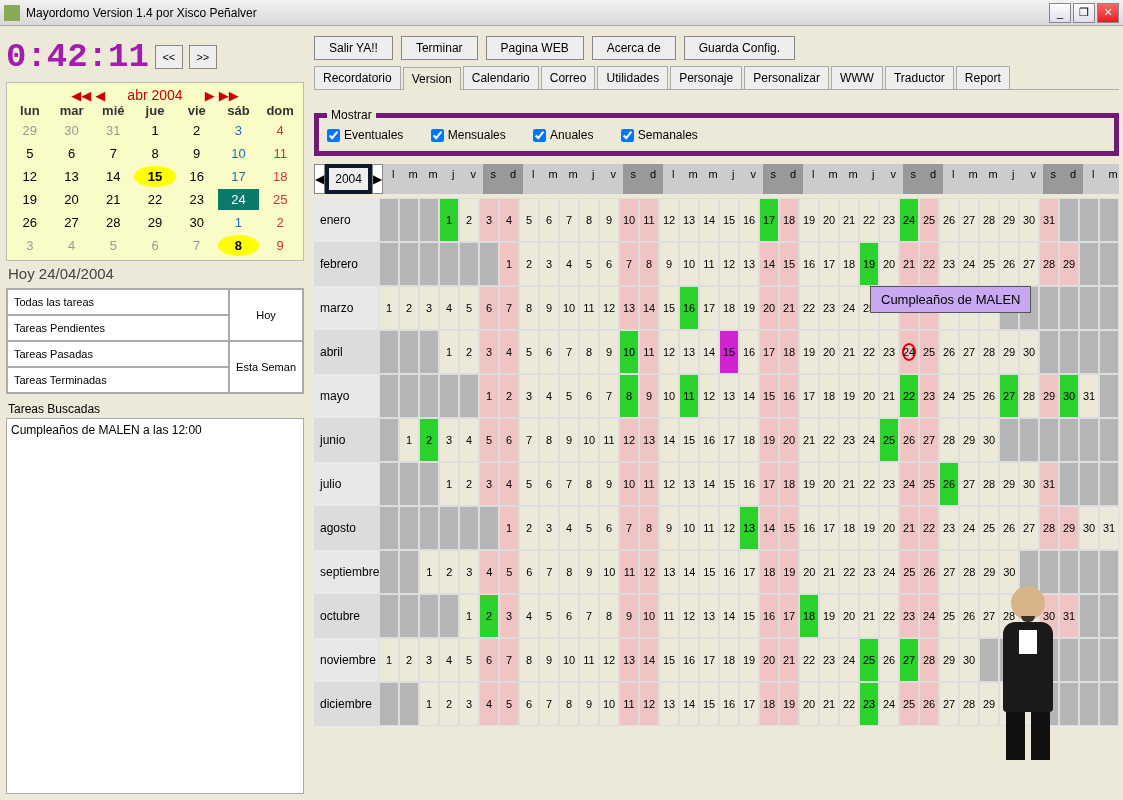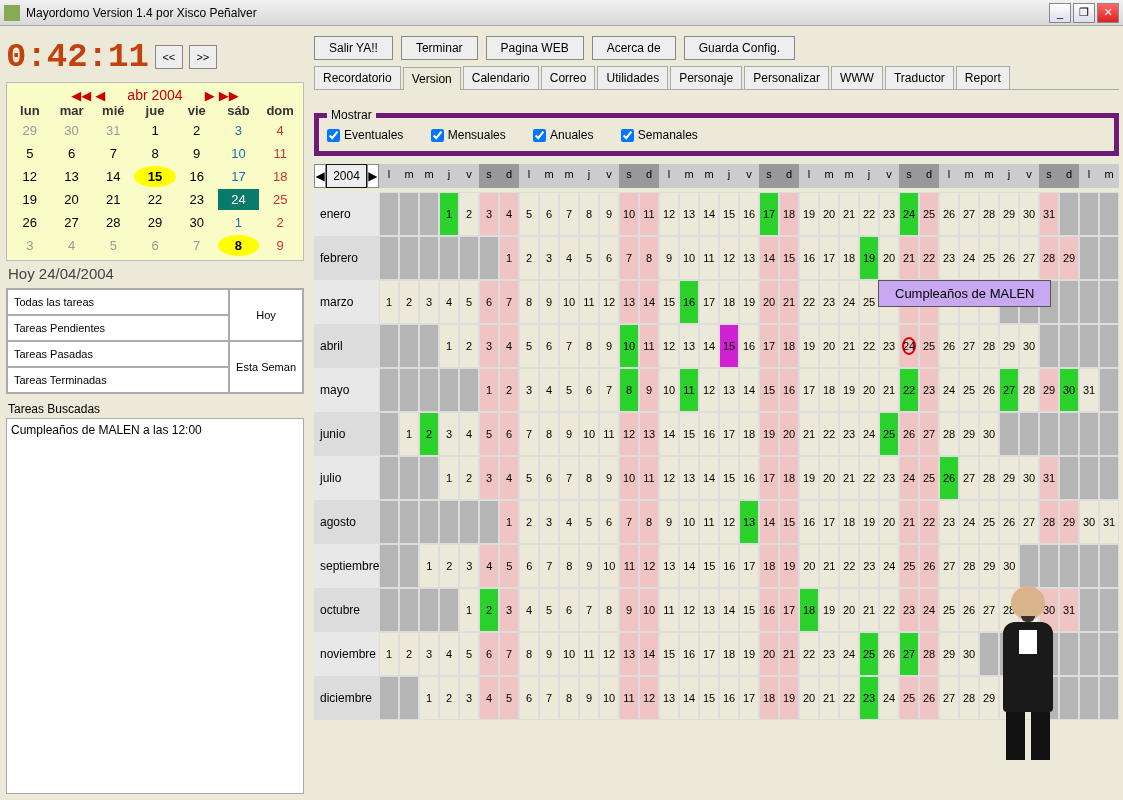--- a/index.html
+++ b/index.html
@@ -7,21 +7,21 @@
 .window { width: 1123px; height: 800px; display: flex; flex-direction: column; gap: 6px; }
 .titlebar { height: 26px; background: linear-gradient(#f1f1f1, #d8d8d8); display: flex; align-items: center; padding: 0 4px; border-bottom: 1px solid #aaa; }
 .titlebar-icon { width: 16px; height: 16px; background: #8a5; margin-right: 6px; }
 .titlebar-text { font-size: 12px; flex: 1; }
 .win-buttons { display: flex; gap: 2px; }
 .win-btn { width: 22px; height: 20px; border: 1px solid #888; background: linear-gradient(#fff,#dde); display: flex; align-items: center; justify-content: center; font-size: 11px; cursor: pointer; }
 .win-btn.close { background: linear-gradient(#f66,#d22); color: #fff; }
 .body { flex: 1; display: flex; }
 .left-panel { width: 310px; padding: 6px; display: flex; flex-direction: column; }
 .clock-row { display: flex; align-items: center; gap: 6px; }
-.clock { font-size: 34px; font-weight: bold; color: #c2410c; font-family: "Courier New", monospace; }
+.clock { font-size: 34px; font-weight: bold; color: #a21caf; font-family: "Courier New", monospace; }
 .nav-btn { width: 28px; height: 24px; border: 1px solid #888; background: #eee; font-size: 11px; cursor: pointer; }
 .mini-cal { margin-top: 6px; background: #fafcc8; border: 1px solid #bbb; padding: 4px 2px; }
 .cal-header { display: flex; align-items: center; justify-content: center; gap: 4px; color: #c00; font-size: 14px; }
 .cal-header .arrow { color: #c00; cursor: pointer; font-size: 13px; }
 .cal-grid { display: grid; grid-template-columns: repeat(7, 1fr); text-align: center; font-size: 13px; gap: 2px 0; }
 .dow { color: #333; font-weight: bold; }
 .day { padding: 3px 0; }
 .day.gray { color: #999; }
 .day.blue { color: #1b6fb8; }
 .day.red { color: #c33; }
@@ -37,35 +37,35 @@
 .top-btns { display: flex; gap: 8px; margin-bottom: 6px; }
 .top-btn { border: 1px solid #888; background: #eee; padding: 4px 14px; font-size: 12px; cursor: pointer; }
 .tabs { display: flex; font-size: 12px; border-bottom: 1px solid #aaa; }
 .tab { border: 1px solid #aaa; border-bottom: none; padding: 4px 8px; background: #eee; margin-right: 2px; cursor: pointer; }
 .tab.active { background: #ece9d8; position: relative; top: 1px; }
 .mostrar { border: 5px solid #701a75; padding: 6px 8px; margin-top: 18px; font-size: 12px; }
 .mostrar legend { font-size: 12px; padding: 0 4px; }
 .chk { margin: 0 24px 0 0; display: inline-flex; align-items: center; gap: 4px; }
 .year-row { display: flex; align-items: stretch; margin-top: 8px; font-size: 12px; background:#ccc; }
 .year-nav { width: 18px; background: #fff; border: 1px solid #888; display: flex; align-items: center; justify-content: center; cursor: pointer; }
-.year-label { padding: 4px 6px; background: #eee; border: 1px solid #0f172a; }
+.year-label { padding: 4px 6px; background: #eee; border: 4px solid #0f172a; }
 .dow-strip { flex: 1; display: flex; }
 .dow-cell { width: 20px; text-align: center; font-size: 11px; padding: 4px 0; }
 .anuario { flex: 1; overflow: auto; margin-top: 4px; position: relative; }
 .month-row { display: flex; align-items: stretch; height: 44px; text-align: right; }
 .month-row:nth-child(even) .month-label { background: #dcdcdc; }
 .month-label { width: 85px; font-size: 12px; display: flex; align-items: center; padding-left: 6px; background: #e8e8e8; }
 .cells { flex: 1; display: flex; }
 .cell { width: 20px; border: 1px solid #ddd; display: flex; align-items: center; justify-content: center; font-size: 11px; }
 .cell.gray { background: #b5b5b5; }
 .cell.weekend { background: #f1c4c4; }
 .cell.green { background: #2bd22b; }
 .cell.magenta { background: #d022d0; }
 .cell .ring { width: 14px; height: 18px; border: 2px solid #d00; border-radius: 50%; display: flex; align-items: center; justify-content: center; }
-.tooltip { position: absolute; background: #c8a8f0; border: 1px solid #555; padding: 5px 16px; font-size: 13px; top: 88px; left: 556px; z-index: 10; margin-left: 8px; }
+.tooltip { position: absolute; background: #c8a8f0; border: 1px solid #555; padding: 5px 10px; font-size: 13px; top: 88px; left: 556px; z-index: 10; }
 .butler { position: absolute; right: 55px; bottom: 30px; width: 72px; height: 180px; z-index: 5; }
 .butler .head { width: 34px; height: 34px; background: #d9b48b; border-radius: 50%; margin: 0 auto; position: relative; }
 .butler .head::after { content:''; position:absolute; bottom:-2px; left:10px; width:14px; height:6px; background:#3b2f2a; border-radius: 0 0 6px 6px; }
 .butler .body { width: 50px; height: 90px; background: #1a1a1a; margin: 2px auto 0; border-radius: 12px 12px 4px 4px; position: relative; }
 .butler .body::before { content:''; position:absolute; top:8px; left:16px; width:18px; height:24px; background:#fff; }
 .butler .legs { width: 44px; height: 48px; margin: 0 auto; display: flex; gap: 6px; }
 .butler .leg { flex:1; background:#111; }
 </style>
 </head>
 <body>

